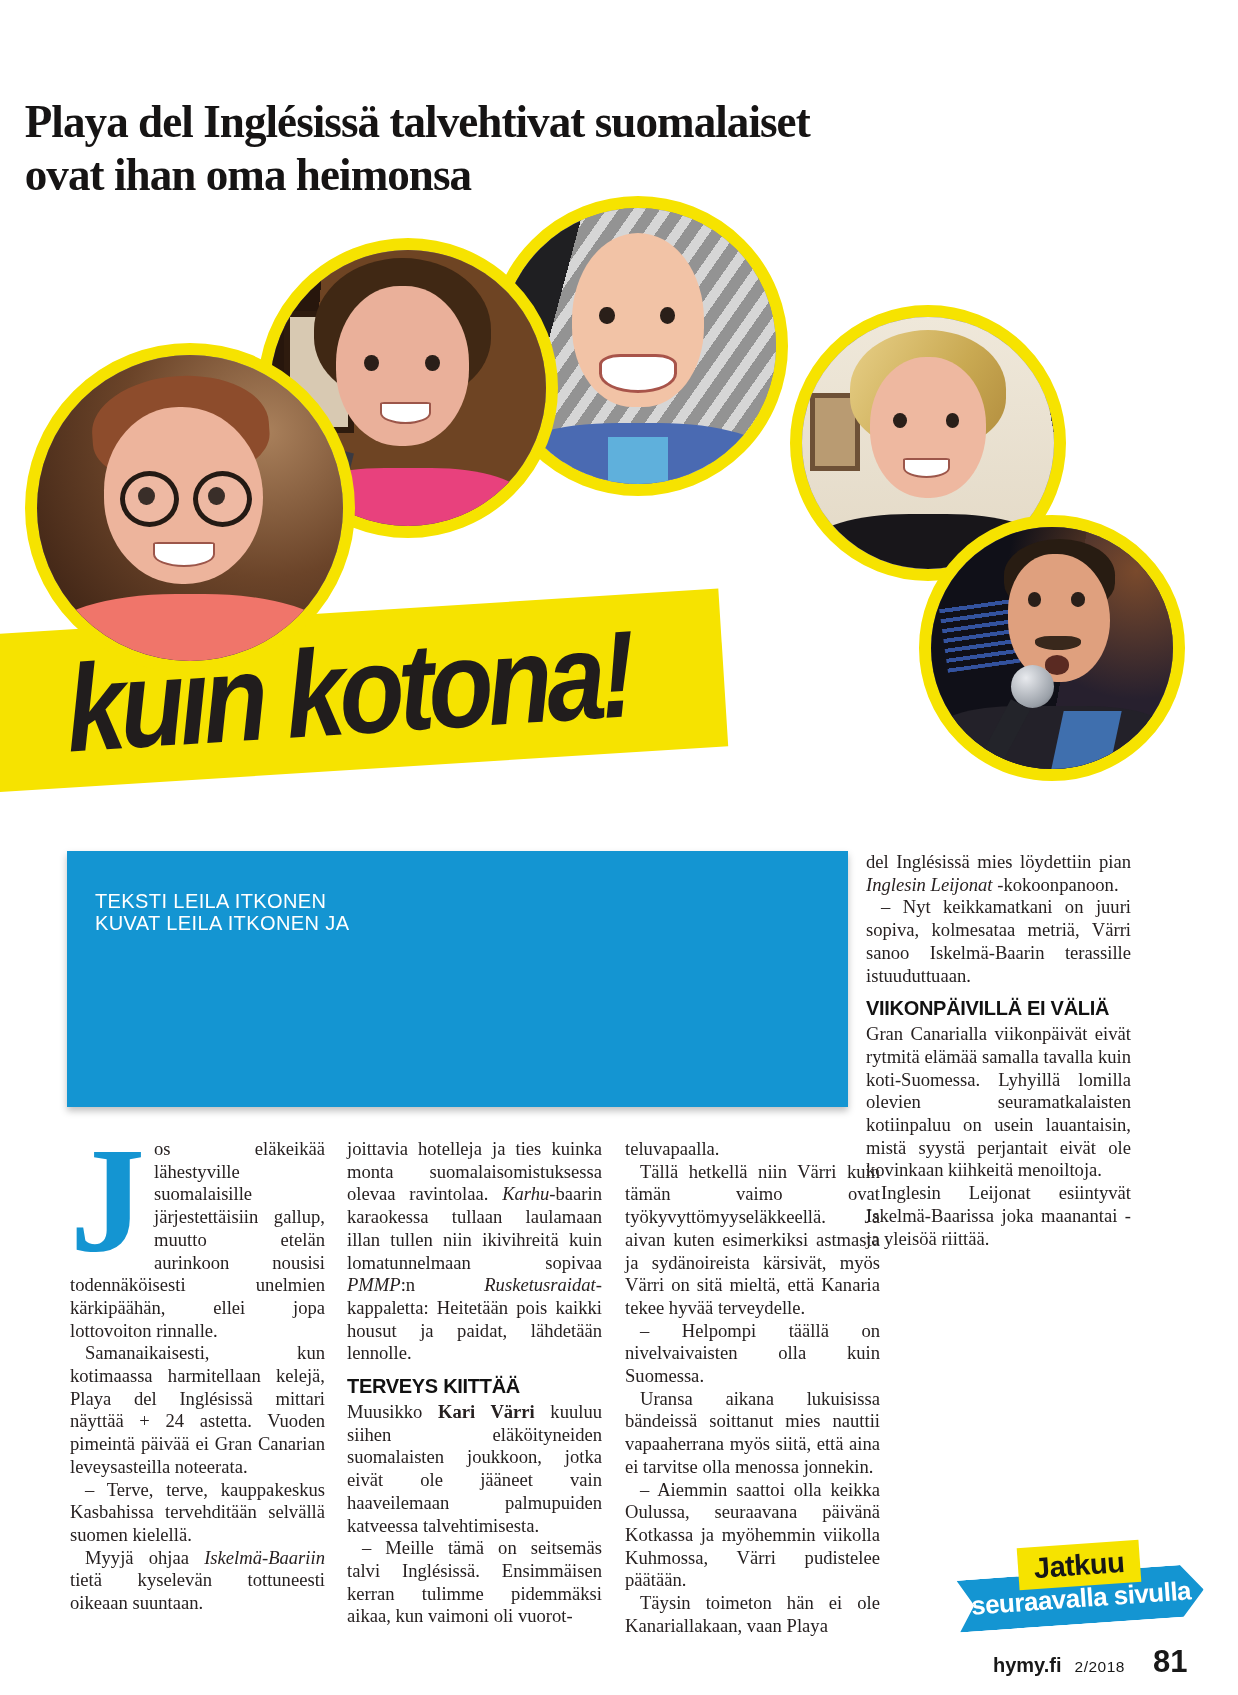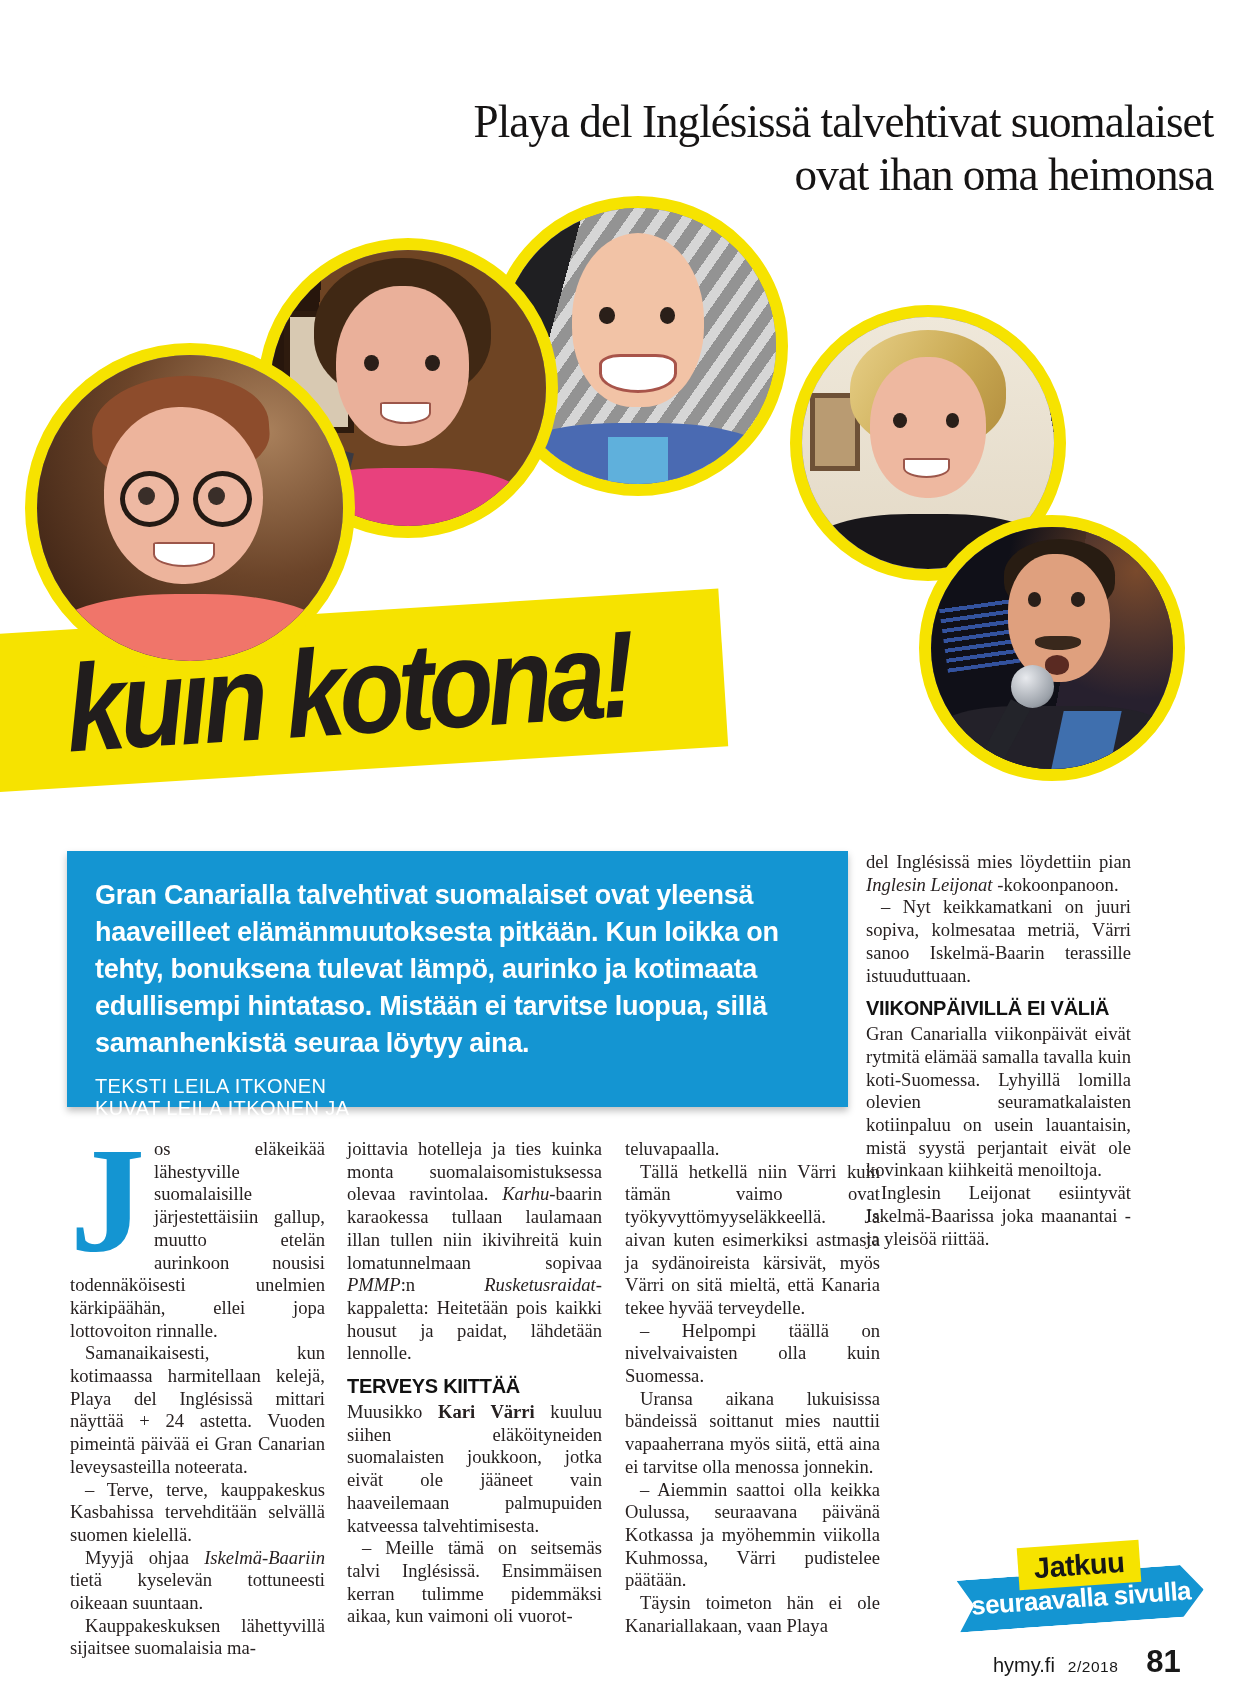--- a/index.html
+++ b/index.html
@@ -1,21 +1,21 @@
 <!DOCTYPE html>
 <html lang="fi"><head>
 <meta charset="utf-8">
 <style>
   html,body{margin:0;padding:0;background:#e9e9e9;}
   .page{position:relative;width:1238px;height:1695px;background:#ffffff;overflow:hidden;
         font-family:"Liberation Serif",serif;color:#262020;margin:0 auto;}
 
   
-  .title{position:absolute;left:0;right:0;top:64px;text-align:right;
-         font-family:"Liberation Serif",serif;font-weight:normal;font-size:47px;
+  .title{position:absolute;left:0;right:0;top:64px;text-align:left;
+         font-family:"Liberation Serif",serif;font-weight:bold;font-size:47px;
          line-height:53px;color:#161414;letter-spacing:-1px;}
   .title span{display:block;transform:scaleX(.96);}
 
   
   .photo{position:absolute;border-radius:50%;border:12px solid #F6E300;overflow:hidden;background:#888;}
   .photo *{position:absolute;}
   .ph-bg{inset:0;}
   .eye{width:5.5%;height:6%;background:#2a1f19;border-radius:50%;}
 
   .p1{left:25px;top:343px;width:306px;height:306px;z-index:6;}
@@ -99,21 +99,21 @@
           transform:rotate(-4deg);z-index:3;display:flex;align-items:center;justify-content:center;
           font-family:"Liberation Sans",sans-serif;font-weight:bold;font-size:29px;color:#171717;letter-spacing:-.5px;}
   .arrow{position:absolute;left:958px;top:1572px;width:246px;height:52px;background:#1495D2;transform:rotate(-4deg);
          clip-path:polygon(0 0,91% 0,100% 50%,91% 100%,0 100%,6.5% 50%);z-index:2;
          display:flex;align-items:center;justify-content:center;color:#fff;
          font-family:"Liberation Sans",sans-serif;font-weight:bold;font-size:26px;letter-spacing:-.5px;}
 
   
   .footer{position:absolute;top:1644px;left:993px;display:flex;align-items:baseline;
           font-family:"Liberation Sans",sans-serif;color:#181818;}
-  .footer .site{font-weight:normal;font-size:20px;}
+  .footer .site{font-weight:bold;font-size:20px;}
   .footer .issue{font-size:15.5px;margin-left:13px;letter-spacing:.5px;}
   .footer .pagenum{font-weight:bold;font-size:31px;margin-left:28px;}
 </style>
 </head>
 <body>
 
 <div class="page">
 
   <h1 class="title">
     <span>Playa del Inglésissä talvehtivat suomalaiset</span>
@@ -178,33 +178,31 @@
     <div class="shirt"></div>
     <div class="mic"></div>
     <div class="michandle"></div>
   </div>
 
   <div class="headline-banner">
     <span class="big">kuin kotona!</span>
   </div>
 
   <section class="lead">
-    <p class="text">Gran Canarialla talvehtivat suomalaiset ovat yleensä haaveilleet elämänmuutoksesta pitkään. Kun loikka on tehty, bonuksena tulevat lämpö, aurinko ja kotimaata edullisempi hintataso. Mistään ei tarvitse luopua, sillä samanhenkistä seuraa löytyy aina.</p>
     <p class="credits">
       <span>TEKSTI LEILA ITKONEN</span><br>
       <span>KUVAT LEILA ITKONEN JA</span>
     </p>
   </section>
 
   <div class="col col1">
     <p class="first"><span class="dropcap">J</span><span>os eläkeikää lähestyville suomalaisille järjestettäisiin gallup, muutto etelän aurinkoon nousisi todennäköisesti unelmien kärkipäähän, ellei jopa lottovoiton rinnalle.</span></p>
     <p>Samanaikaisesti, kun kotimaassa harmitellaan kelejä, Playa del Inglésissä mittari näyttää + 24 astetta. Vuoden pimeintä päivää ei Gran Canarian leveysasteilla noteerata.</p>
     <p>– Terve, terve, kauppakeskus Kasbahissa tervehditään selvällä suomen kielellä.</p>
     <p>Myyjä ohjaa <i>Iskelmä-Baariin</i> tietä kyselevän tottuneesti oikeaan suuntaan.</p>
-    <p>Kauppakeskuksen lähettyvillä sijaitsee suomalaisia ma-</p>
   </div>
 
   <div class="col col2">
     <p class="first">joittavia hotelleja ja ties kuinka monta suomalaisomistuksessa olevaa ravintolaa. <i>Karhu</i>-baarin karaokessa tullaan laulamaan illan tullen niin ikivihreitä kuin lomatunnelmaan sopivaa <i>PMMP</i>:n <i>Rusketusraidat</i>-kappaletta: Heitetään pois kaikki housut ja paidat, lähdetään lennolle.</p>
     <h3 class="subhead">TERVEYS KIITTÄÄ</h3>
     <p class="first">Muusikko <b>Kari Värri</b> kuuluu siihen eläköityneiden suomalaisten joukkoon, jotka eivät ole jääneet vain haaveilemaan palmupuiden katveessa talvehtimisesta.</p>
     <p>– Meille tämä on seitsemäs talvi Inglésissä. Ensimmäisen kerran tulimme pidemmäksi aikaa, kun vaimoni oli vuorot-</p>
   </div>
 
   <div class="col col3">

